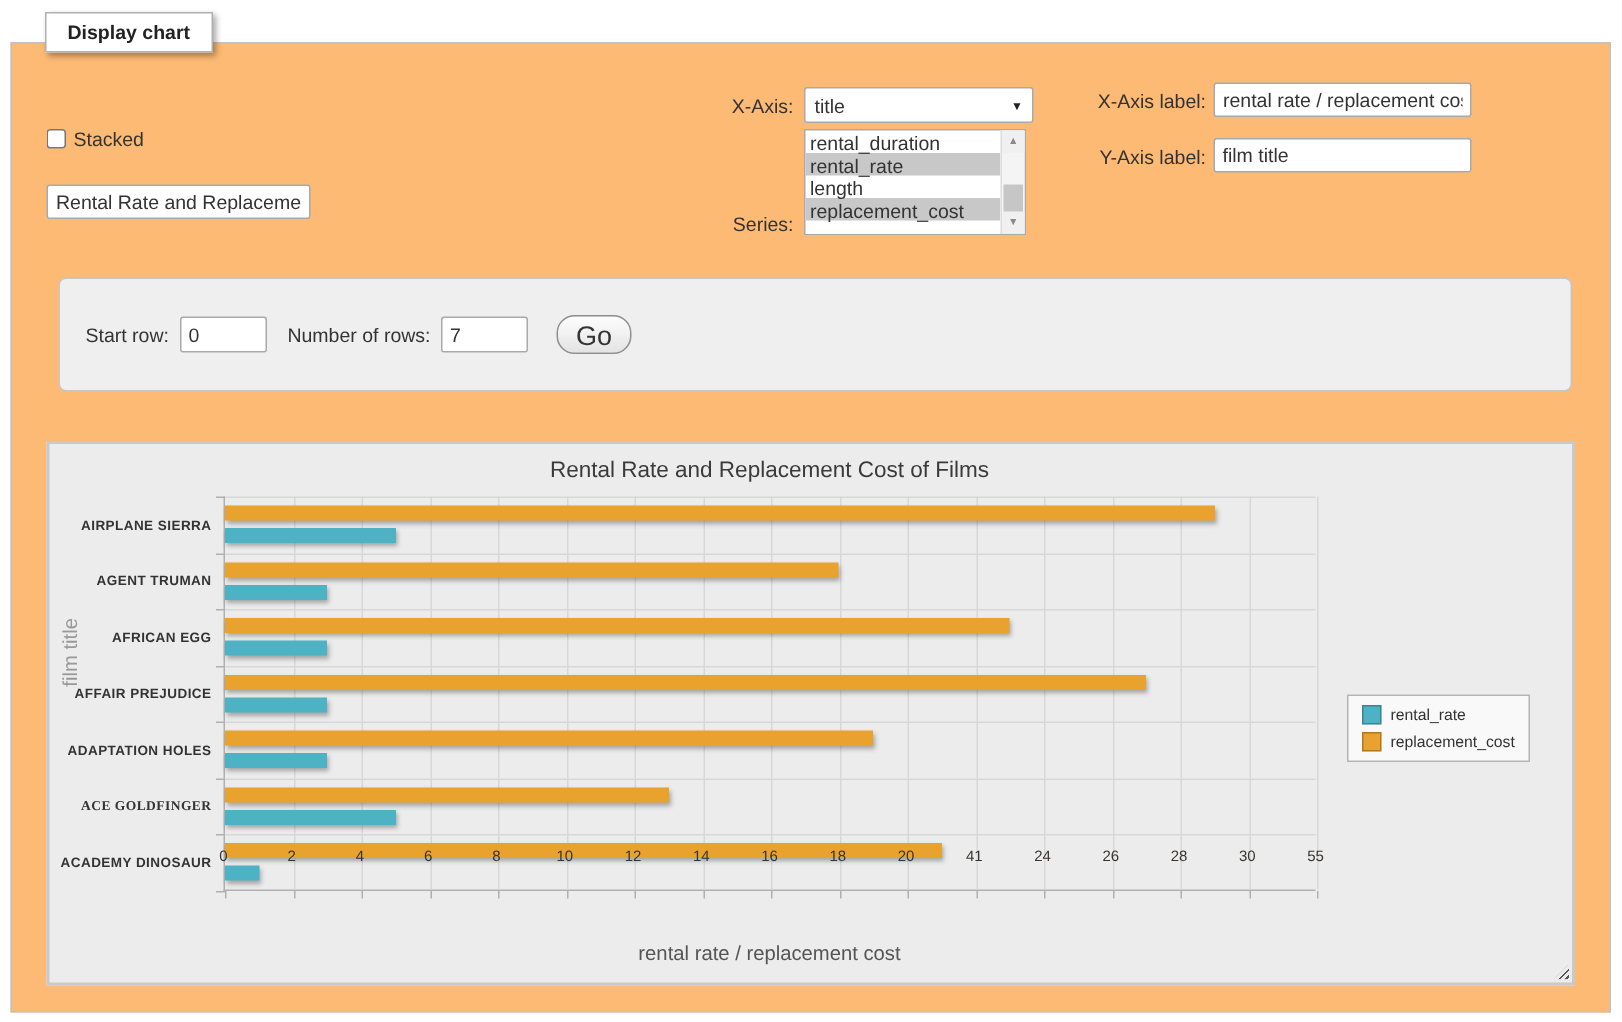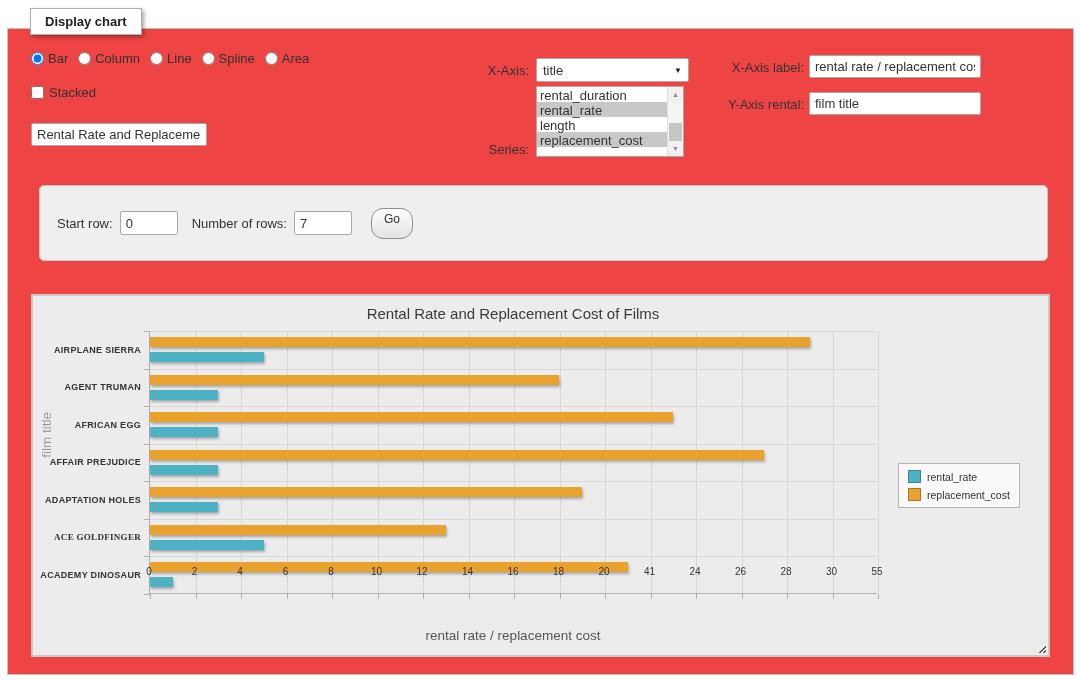--- a/index.html
+++ b/index.html
@@ -1,20 +1,20 @@
 <!DOCTYPE html>
 <html><head>
 <meta charset="utf-8">
 <style>
   * { margin:0; padding:0; box-sizing:border-box; }
   html,body { width:1081px; height:681px; background:#ffffff; overflow:hidden;
               font-family:"Liberation Sans", sans-serif; font-size:13px; color:#333; }
 
   .fieldset { position:absolute; left:7px; top:28px; width:1067px; height:647px;
-              background:#ef4444; border:1px solid #c2c2c2; }
+              background:#fdba74; border:1px solid #c2c2c2; }
   .legend-box { position:absolute; left:22px; top:-21px; background:#fff;
                 border:1px solid #b0b0b0; padding:5px 14px; font-weight:bold;
                 box-shadow:2px 2px 4px rgba(0,0,0,0.35); color:#222; }
 
   
   .radio-row { position:absolute; left:23px; top:22px; display:flex; align-items:center; gap:10px; }
   .radio-row label { display:flex; align-items:center; gap:4px; }
   .stacked-row { position:absolute; left:23px; top:56px; display:flex; align-items:center; gap:5px; }
   input[type=text] { border:1px solid #a9a9a9; border-radius:2px; background:#fff;
                      font-family:"Liberation Sans", sans-serif; font-size:13px; color:#333;
@@ -45,22 +45,22 @@
 
   .xlabel-input { position:absolute; left:801px; top:26px; width:172px; height:23px; }
   .ylabel-input { position:absolute; left:801px; top:63px; width:172px; height:23px; }
 
   
   .rows-panel { position:absolute; left:31px; top:156px; width:1009px; height:76px;
                 background:#efefef; border:1px solid #c6c6c6; border-radius:5px;
                 display:flex; align-items:center; padding-left:17px; }
   .rows-panel input { width:58px; height:24px; margin-left:7px; }
   .rows-panel .nlabel { margin-left:14px; }
-  .go-btn { margin-left:19px; font-family:"Liberation Sans", sans-serif; font-size:12px; color:#333;
-            padding:3px 12px 12px 12px; border:1px solid #8f8f8f; border-radius:12px;
+  .go-btn { margin-left:19px; font-family:"Liberation Sans", sans-serif; font-size:18px; color:#333;
+            padding:3px 12px 0 12px; border:1px solid #8f8f8f; border-radius:12px;
             background:linear-gradient(#fdfdfd,#e3e3e3); cursor:pointer; }
 
   
   .chart-panel { position:absolute; left:23px; top:265px; width:1019px; height:363px;
                  background:#ececec; border:2px solid #c9c9c9; }
   .chart-title { position:absolute; left:116px; top:9px; width:728px; text-align:center;
                  font-size:15px; color:#3a3a3a; }
   .plot { position:absolute; left:116px; top:35px; width:728px; height:263px;
           border-left:1px solid #b0b0b0; border-bottom:1px solid #b0b0b0; }
   .vgrid { position:absolute; top:0; width:1px; height:100%; background:#d7d7d7; }
@@ -85,42 +85,20 @@
   .resize-handle { position:absolute; right:2px; bottom:2px; width:10px; height:10px;
                    background:repeating-linear-gradient(135deg,#555 0 1px,transparent 1px 3px);
                    clip-path:polygon(100% 0,100% 100%,0 100%); cursor:nwse-resize; }
 </style>
 </head>
 <body>
 
 <div class="fieldset">
   <div class="legend-box">Display chart</div>
 
-  <div class="radio-row">
-      <label>
-        <input type="radio" name="ctype" checked="" style="">
-        <span>Bar</span>
-      </label>
-      <label>
-        <input type="radio" name="ctype" style="">
-        <span>Column</span>
-      </label>
-      <label>
-        <input type="radio" name="ctype" style="">
-        <span>Line</span>
-      </label>
-      <label>
-        <input type="radio" name="ctype" style="">
-        <span>Spline</span>
-      </label>
-      <label>
-        <input type="radio" name="ctype" style="">
-        <span>Area</span>
-      </label>
-    </div>
 
   <div class="stacked-row">
     <input type="checkbox" id="stacked" style="">
     <span>Stacked</span>
   </div>
 
   <input type="text" class="title-input" value="Rental Rate and Replacement Cost of Films" style="">
 
   <span class="form-label lbl-xaxis">X-Axis:</span>
   <div class="select-box">
@@ -139,21 +117,21 @@
       <div class="btn up">▲</div>
       <div class="thumb"></div>
       <div class="btn down">▼</div>
     </div>
   </div>
   <span class="form-label lbl-series">Series:</span>
 
   <span class="form-label lbl-xlabel">X-Axis label:</span>
   <input type="text" class="xlabel-input" value="rental rate / replacement cost" style="">
 
-  <span class="form-label lbl-ylabel">Y-Axis rental:</span>
+  <span class="form-label lbl-ylabel">Y-Axis label:</span>
   <input type="text" class="ylabel-input" value="film title" style="">
 
   <div class="rows-panel">
     <span>Start row:</span>
     <input type="text" value="0" style="">
     <span class="nlabel">Number of rows:</span>
     <input type="text" value="7" style="">
     <button class="go-btn">Go</button>
   </div>
 

